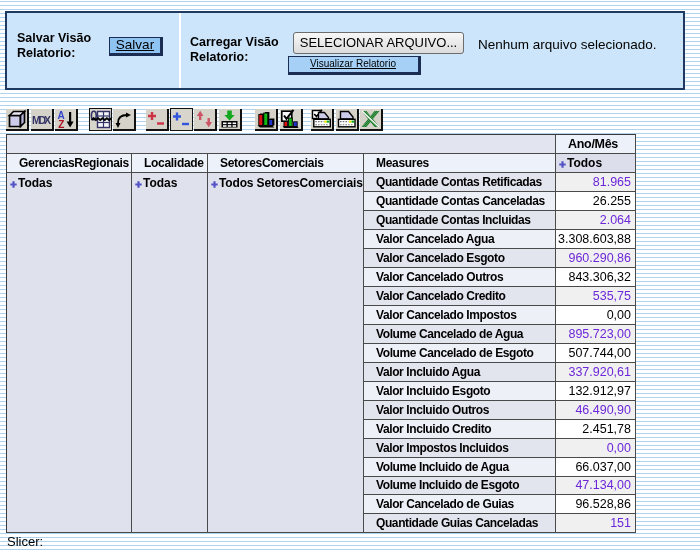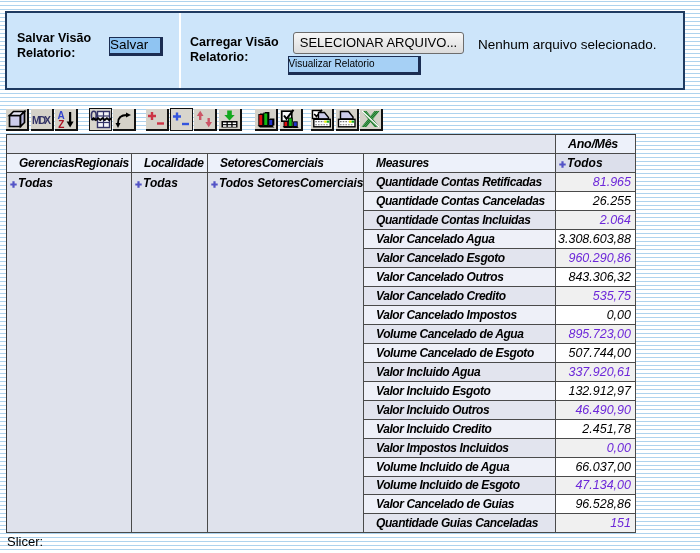--- a/index.html
+++ b/index.html
@@ -21,21 +21,22 @@
   background:#cde5fa;
   border:2px solid #1e3a60;
 }
 #divider { left:172px; top:0px; width:2px; height:75px; background:#ffffff; }
 .blab { font-weight:bold; font-size:12.5px; line-height:15px; color:#000; }
 .btn {
   background:#8fc4f2;
   border:solid #1b2d52;
   border-width:1px 3px 3px 1px;
   font-size:13.5px; color:#000;
-  text-align:left;
+  text-align:center;
+  text-decoration:underline;
 }
 #filebtn {
   left:286px; top:19px; width:171px; height:22px;
   background:linear-gradient(to bottom,#f7f7f7,#dcdcdc);
   border:1px solid #6d6d6d; border-radius:3px;
   font-size:13px; color:#000; text-align:center; line-height:20px;
   overflow:hidden; white-space:nowrap;
 }
 
 
@@ -54,21 +55,20 @@
 .tb svg, .tbp svg { display:block; }
 
 
 #pivot {
   left:6px; top:134px; width:629px;
   border-spacing:0;
   table-layout:fixed;
   border-top:1px solid #3a3a3a;
   border-left:1px solid #3a3a3a;
   font-family:"Liberation Sans", sans-serif;
-  font-style:italic;
 }
 #pivot td {
   border-right:1px solid #4a4a4a;
   border-bottom:1px solid #4a4a4a;
   font-size:12px;
   overflow:hidden; white-space:nowrap;
   padding:0;
 }
 #pivot .corner  { background:#e2e5ef; }
 #pivot .colhead { background:#edf1fa; font-weight:bold; text-align:left; padding-left:12px; color:#000; letter-spacing:-0.3px; }

